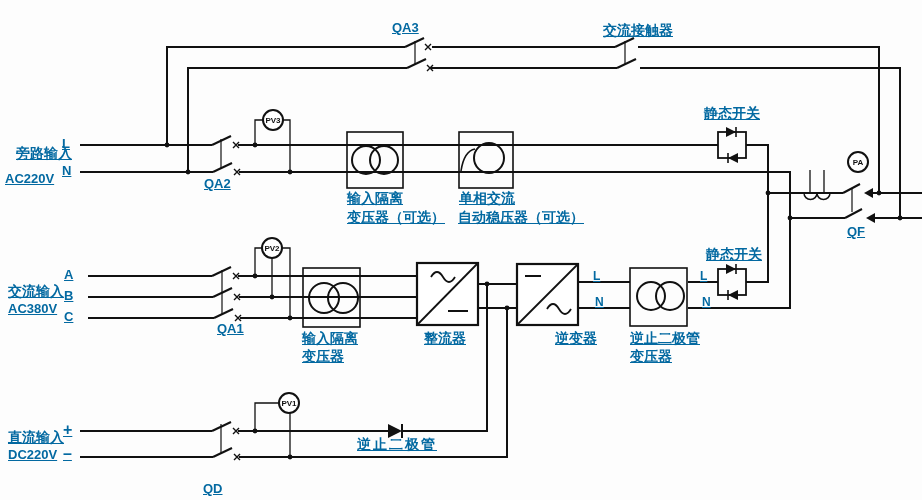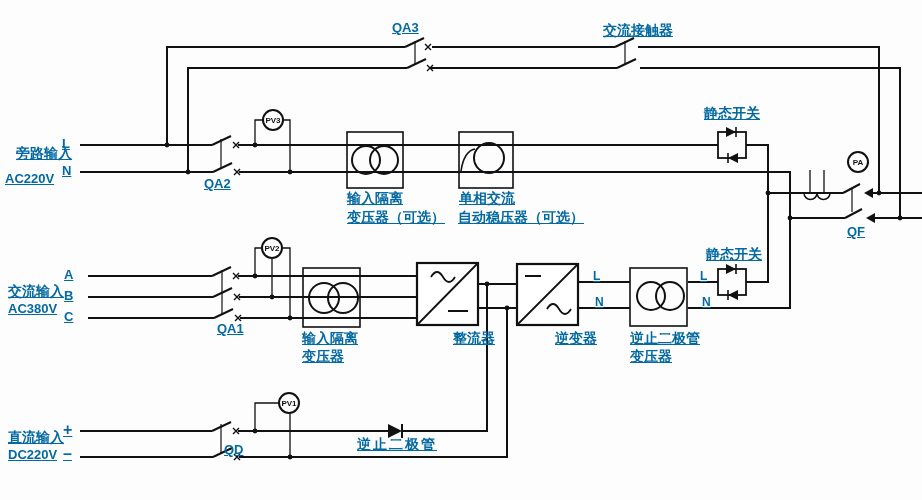--- a/index.html
+++ b/index.html
@@ -200,37 +200,37 @@
   <div class="lbl s14" style="left:704px;top:106px;">静态开关</div>
 
   <div class="lbl s14" style="left:8px;top:284px;">交流输入</div>
   <div class="lbl s13" style="left:8px;top:302px;">AC380V</div>
   <div class="lbl s13" style="left:64px;top:268px;">A</div>
   <div class="lbl s13" style="left:64px;top:289px;">B</div>
   <div class="lbl s13" style="left:64px;top:310px;">C</div>
   <div class="lbl s13" style="left:217px;top:322px;">QA1</div>
   <div class="lbl s14" style="left:302px;top:331px;">输入隔离</div>
   <div class="lbl s14" style="left:302px;top:349px;">变压器</div>
-  <div class="lbl s14" style="left:453px;top:331px;text-align:right;">整流器</div>
+  <div class="lbl s14" style="left:424px;top:331px;text-align:right;">整流器</div>
   <div class="lbl s14" style="left:527px;top:331px;margin-left:28px;">逆变器</div>
 
   <div class="lbl s12" style="left:593px;top:270px;">L</div>
   <div class="lbl s12" style="left:595px;top:296px;">N</div>
   <div class="lbl s14" style="left:630px;top:331px;">逆止二极管</div>
   <div class="lbl s14" style="left:630px;top:349px;">变压器</div>
   <div class="lbl s12" style="left:700px;top:270px;">L</div>
   <div class="lbl s12" style="left:702px;top:296px;">N</div>
   <div class="lbl s14" style="left:706px;top:247px;">静态开关</div>
   <div class="lbl s13" style="left:847px;top:225px;">QF</div>
 
   <div class="lbl s14" style="left:8px;top:430px;text-align:center;">直流输入</div>
   <div class="lbl s13" style="left:8px;top:448px;">DC220V</div>
   <div class="lbl s16" style="left:63px;top:422px;">+</div>
   <div class="lbl s16" style="left:63px;top:446px;">–</div>
-  <div class="lbl s13" style="left:203px;top:443px;margin-left:21px;">QD</div>
+  <div class="lbl s13" style="left:203px;top:482px;">QD</div>
   <div class="lbl s14 wide" style="left:357px;top:437px;">逆止二极管</div>
 
   <div class="meter" style="left:262px;top:109px;">PV3</div>
   <div class="meter" style="left:261px;top:237px;">PV2</div>
   <div class="meter" style="left:253px;top:392px;margin-left:25px;">PV1</div>
   <div class="meter" style="left:807px;top:151px;margin-left:40px;">PA</div>
 
 </div>
 
 </body></html>

